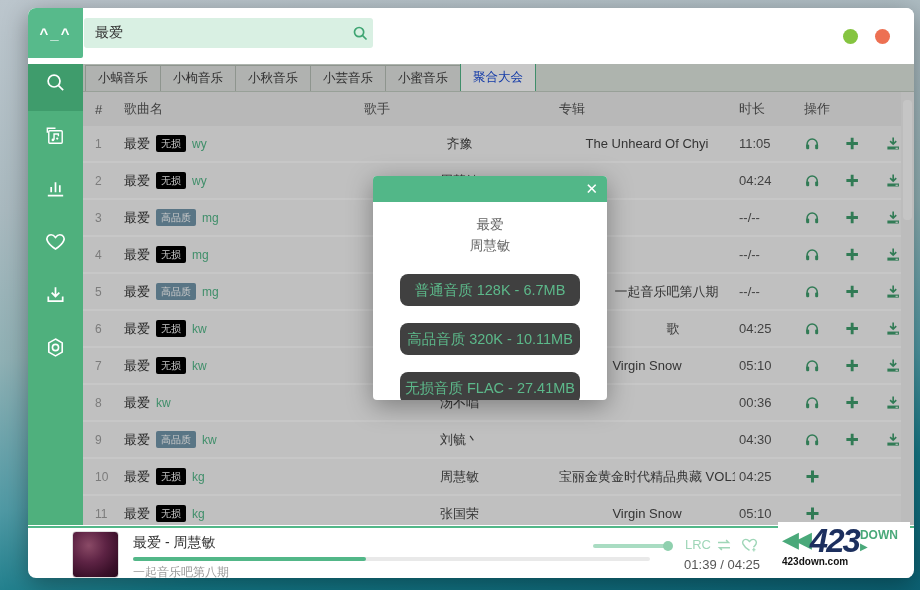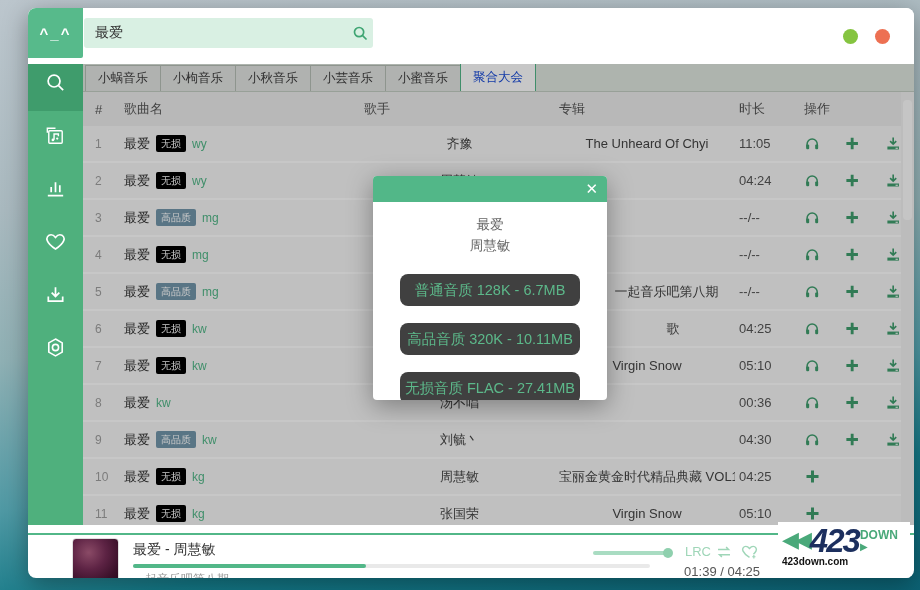--- a/index.html
+++ b/index.html
@@ -68,21 +68,21 @@
   .modal { position:absolute; left:290px; top:112px; width:234px; height:224px; background:#fff;
     border-radius:4px; box-shadow:0 6px 26px rgba(0,0,0,.35); z-index:10; overflow:hidden; }
   .modal-head { height:26px; background:#52b788; display:flex; align-items:center; justify-content:flex-end; }
   .modal-close { color:#fff; font-size:15px; padding:0 9px; cursor:pointer; line-height:26px; }
   .modal-title { text-align:center; font-size:13.5px; color:#666; line-height:21px; margin-top:12px; }
   .modal-opts { display:flex; flex-direction:column; align-items:center; gap:17px; margin-top:18px; }
   .opt-btn { width:180px; height:32px; background:#404040; color:#5cb88a; font-size:14.5px;
     border:none; border-radius:8px; cursor:pointer; font-family:inherit; }
 
   
-  .player { position:absolute; left:0; right:0; bottom:9px; height:36px; background:#fff;
+  .player { position:absolute; left:0; right:0; bottom:16px; height:36px; background:#fff;
     border-top:2px solid #52b788; z-index:25; }
   .album-art { position:absolute; left:44px; top:3px; width:47px; height:47px; border-radius:4px;
     background:radial-gradient(circle at 35% 30%,#8a4a66 0%,#5d2344 40%,#3a1029 75%,#2a0a1e 100%);
     border:1px solid #e0e0e0; }
   .pl-title { position:absolute; left:105px; top:6px; font-size:14px; color:#333; }
   .pl-progress { position:absolute; left:105px; top:29px; width:517px; height:4px; background:#e9e9e9; border-radius:2px; cursor:pointer; }
   .pl-progress .fill { height:100%; width:45%; background:#52b788; border-radius:2px; }
   .pl-lyric { position:absolute; left:105px; top:36px; font-size:12px; color:#999; }
   .volume { position:absolute; left:565px; top:16px; width:79px; height:4px; background:#a9dcc2; border-radius:2px; cursor:pointer; }
   .volume .knob { position:absolute; right:-1px; top:-3px; width:10px; height:10px; border-radius:50%; background:#8fd0ae; }

